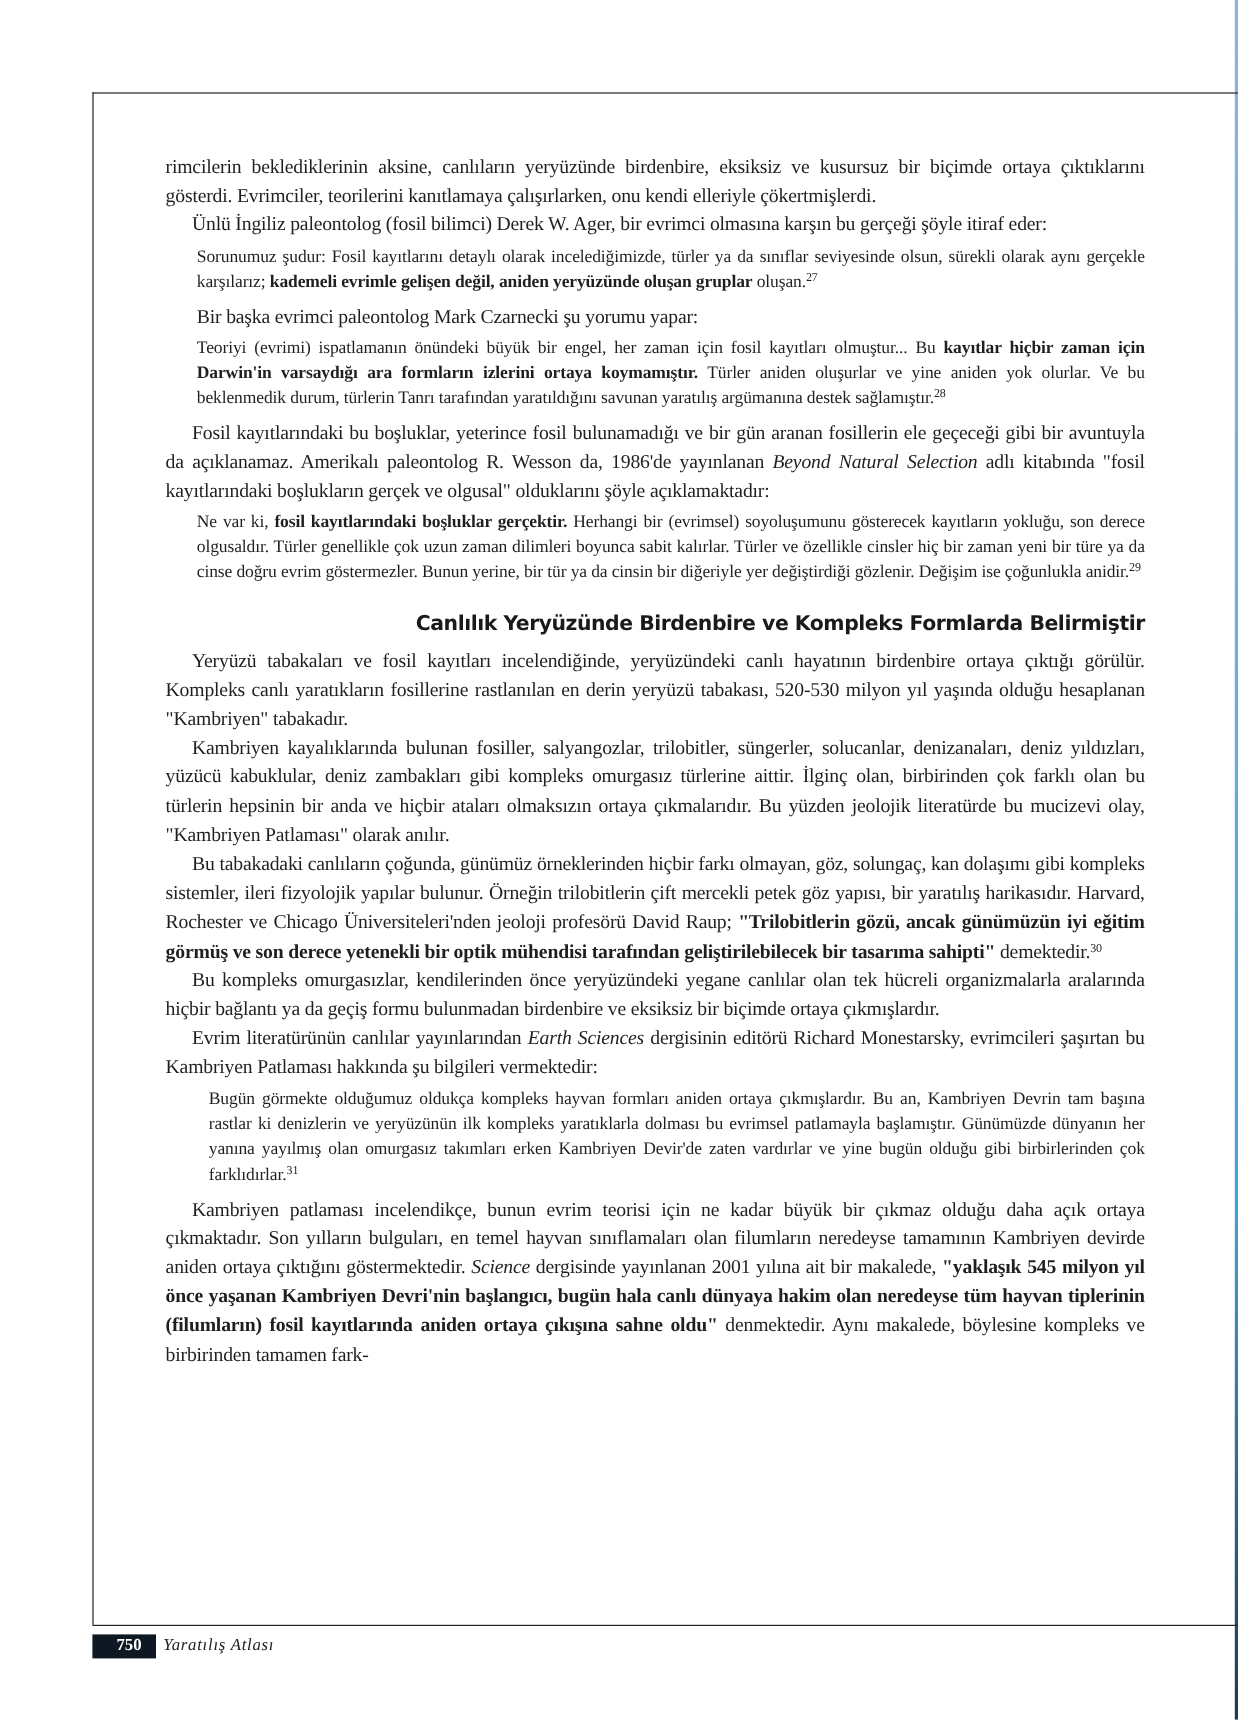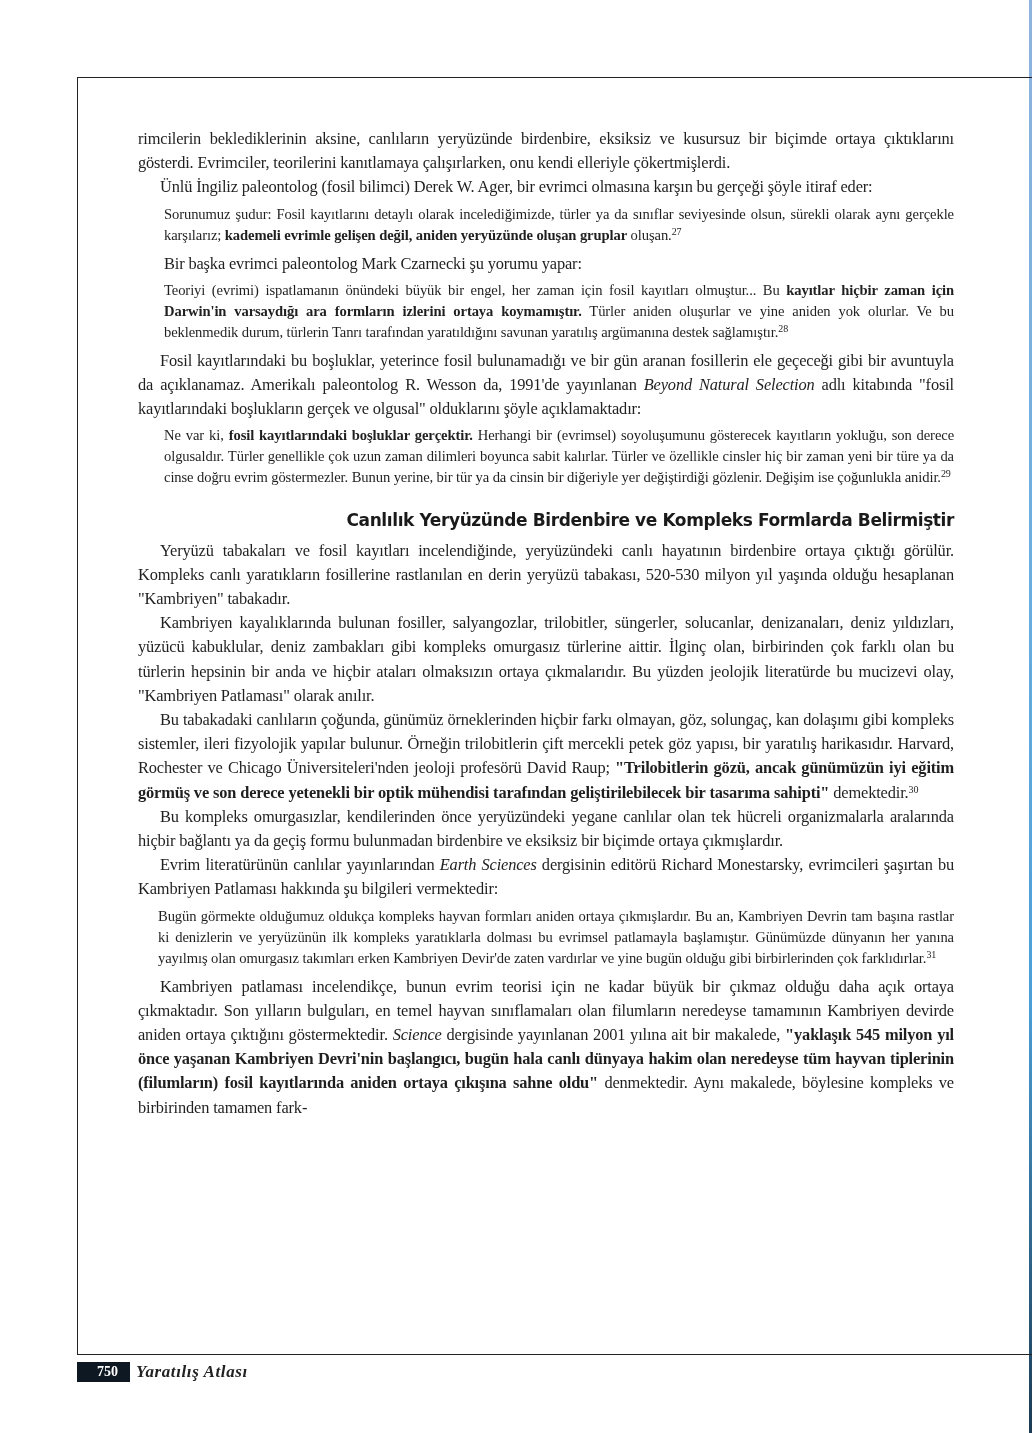--- a/index.html
+++ b/index.html
@@ -28,40 +28,40 @@
     position: absolute; left: 138px; top: 127px; width: 816px;
     font-size: 16.4px; line-height: 24.2px; text-align: justify;
     letter-spacing: -0.15px;
   }
   .p { margin: 0; text-indent: 22px; }
   .p.noindent { text-indent: 0; }
   .quote {
     margin: 4px 0 6px 26px; font-size: 14.6px; line-height: 21px;
     text-indent: 0; letter-spacing: -0.1px;
   }
-  .quote.wide { margin-left: 20px; }
+  .quote.wide { margin-left: 36px; }
   .p.intro { text-indent: 26px; margin: 0 0 2px 0; }
   b { font-weight: bold; }
   i { font-style: italic; }
   sup { font-size: 10px; line-height: 0; vertical-align: 5px; }
   h2 {
     margin: 20px 0 6px 26px; font-family: "DejaVu Sans", "Liberation Sans", sans-serif;
     font-size: 17px; font-weight: bold; letter-spacing: -0.4px; color: #1a1a1a;
     text-align: right;
   }
   .footer {
     position: absolute; left: 77px; top: 1362px; height: 20px; display: flex; align-items: center;
   }
   .page-num {
     background: #0d1822; color: #ffffff; font-weight: bold; font-size: 14px;
     width: 53px; height: 20px; line-height: 20px; text-align: right; padding-right: 12px;
     box-sizing: border-box;
   }
   .book-title {
-    margin-left: 6px; font-style: italic; font-weight: bold; font-size: 17px;
+    margin-left: 6px; font-style: italic; font-weight: normal; font-size: 14px;
     letter-spacing: 0.6px; color: #222;
   }
 </style>
 </head>
 <body>
 
 <div class="right-strip"></div>
 <div class="frame-top"></div>
 <div class="frame-left"></div>
 <div class="frame-bottom"></div>
@@ -69,21 +69,21 @@
 <div class="content">
   <p class="p noindent">rimcilerin beklediklerinin aksine, canlıların yeryüzünde birdenbire, eksiksiz ve kusursuz bir biçimde ortaya çıktıklarını gösterdi. Evrimciler, teorilerini kanıtlamaya çalışırlarken, onu kendi elleriyle çökertmişlerdi.</p>
   <p class="p">Ünlü İngiliz paleontolog (fosil bilimci) Derek W. Ager, bir evrimci olmasına karşın bu gerçeği şöyle itiraf eder:</p>
 
   <p class="quote"><span>Sorunumuz şudur: Fosil kayıtlarını detaylı olarak incelediğimizde, türler ya da sınıflar seviyesinde olsun, sürekli olarak aynı gerçekle karşılarız; </span><b>kademeli evrimle gelişen değil, aniden yeryüzünde oluşan gruplar</b><span> oluşan.</span><sup>27</sup></p>
 
   <p class="p intro">Bir başka evrimci paleontolog Mark Czarnecki şu yorumu yapar:</p>
 
   <p class="quote"><span>Teoriyi (evrimi) ispatlamanın önündeki büyük bir engel, her zaman için fosil kayıtları olmuştur... Bu </span><b>kayıtlar hiçbir zaman için Darwin'in varsaydığı ara formların izlerini ortaya koymamıştır.</b><span> Türler aniden oluşurlar ve yine aniden yok olurlar. Ve bu beklenmedik durum, türlerin Tanrı tarafından yaratıldığını savunan yaratılış argümanına destek sağlamıştır.</span><sup>28</sup></p>
 
-  <p class="p"><span>Fosil kayıtlarındaki bu boşluklar, yeterince fosil bulunamadığı ve bir gün aranan fosillerin ele geçeceği gibi bir avuntuyla da açıklanamaz. Amerikalı paleontolog R. Wesson da, 1991'de yayınlanan </span><i>Beyond Natural Selection</i><span> adlı kitabında "fosil kayıtlarındaki boşlukların gerçek ve olgusal" olduklarını şöyle açıklamaktadır:</span></p>
+  <p class="p"><span>Fosil kayıtlarındaki bu boşluklar, yeterince fosil bulunamadığı ve bir gün aranan fosillerin ele geçeceği gibi bir avuntuyla da açıklanamaz. Amerikalı paleontolog R. Wesson da, 1986'de yayınlanan </span><i>Beyond Natural Selection</i><span> adlı kitabında "fosil kayıtlarındaki boşlukların gerçek ve olgusal" olduklarını şöyle açıklamaktadır:</span></p>
 
   <p class="quote"><span>Ne var ki, </span><b>fosil kayıtlarındaki boşluklar gerçektir.</b><span> Herhangi bir (evrimsel) soyoluşumunu gösterecek kayıtların yokluğu, son derece olgusaldır. Türler genellikle çok uzun zaman dilimleri boyunca sabit kalırlar. Türler ve özellikle cinsler hiç bir zaman yeni bir türe ya da cinse doğru evrim göstermezler. Bunun yerine, bir tür ya da cinsin bir diğeriyle yer değiştirdiği gözlenir. Değişim ise çoğunlukla anidir.</span><sup>29</sup></p>
 
   <h2>Canlılık Yeryüzünde Birdenbire ve Kompleks Formlarda Belirmiştir</h2>
 
   <p class="p">Yeryüzü tabakaları ve fosil kayıtları incelendiğinde, yeryüzündeki canlı hayatının birdenbire ortaya çıktığı görülür. Kompleks canlı yaratıkların fosillerine rastlanılan en derin yeryüzü tabakası, 520-530 milyon yıl yaşında olduğu hesaplanan "Kambriyen" tabakadır.</p>
   <p class="p">Kambriyen kayalıklarında bulunan fosiller, salyangozlar, trilobitler, süngerler, solucanlar, denizanaları, deniz yıldızları, yüzücü kabuklular, deniz zambakları gibi kompleks omurgasız türlerine aittir. İlginç olan, birbirinden çok farklı olan bu türlerin hepsinin bir anda ve hiçbir ataları olmaksızın ortaya çıkmalarıdır. Bu yüzden jeolojik literatürde bu mucizevi olay, "Kambriyen Patlaması" olarak anılır.</p>
   <p class="p"><span>Bu tabakadaki canlıların çoğunda, günümüz örneklerinden hiçbir farkı olmayan, göz, solungaç, kan dolaşımı gibi kompleks sistemler, ileri fizyolojik yapılar bulunur. Örneğin trilobitlerin çift mercekli petek göz yapısı, bir yaratılış harikasıdır. Harvard, Rochester ve Chicago Üniversiteleri'nden jeoloji profesörü David Raup; </span><b>"Trilobitlerin gözü, ancak günümüzün iyi eğitim görmüş ve son derece yetenekli bir optik mühendisi tarafından geliştirilebilecek bir tasarıma sahipti"</b><span> demektedir.</span><sup>30</sup></p>
   <p class="p">Bu kompleks omurgasızlar, kendilerinden önce yeryüzündeki yegane canlılar olan tek hücreli organizmalarla aralarında hiçbir bağlantı ya da geçiş formu bulunmadan birdenbire ve eksiksiz bir biçimde ortaya çıkmışlardır.</p>
   <p class="p"><span>Evrim literatürünün canlılar yayınlarından </span><i>Earth Sciences</i><span> dergisinin editörü Richard Monestarsky, evrimcileri şaşırtan bu Kambriyen Patlaması hakkında şu bilgileri vermektedir:</span></p>

